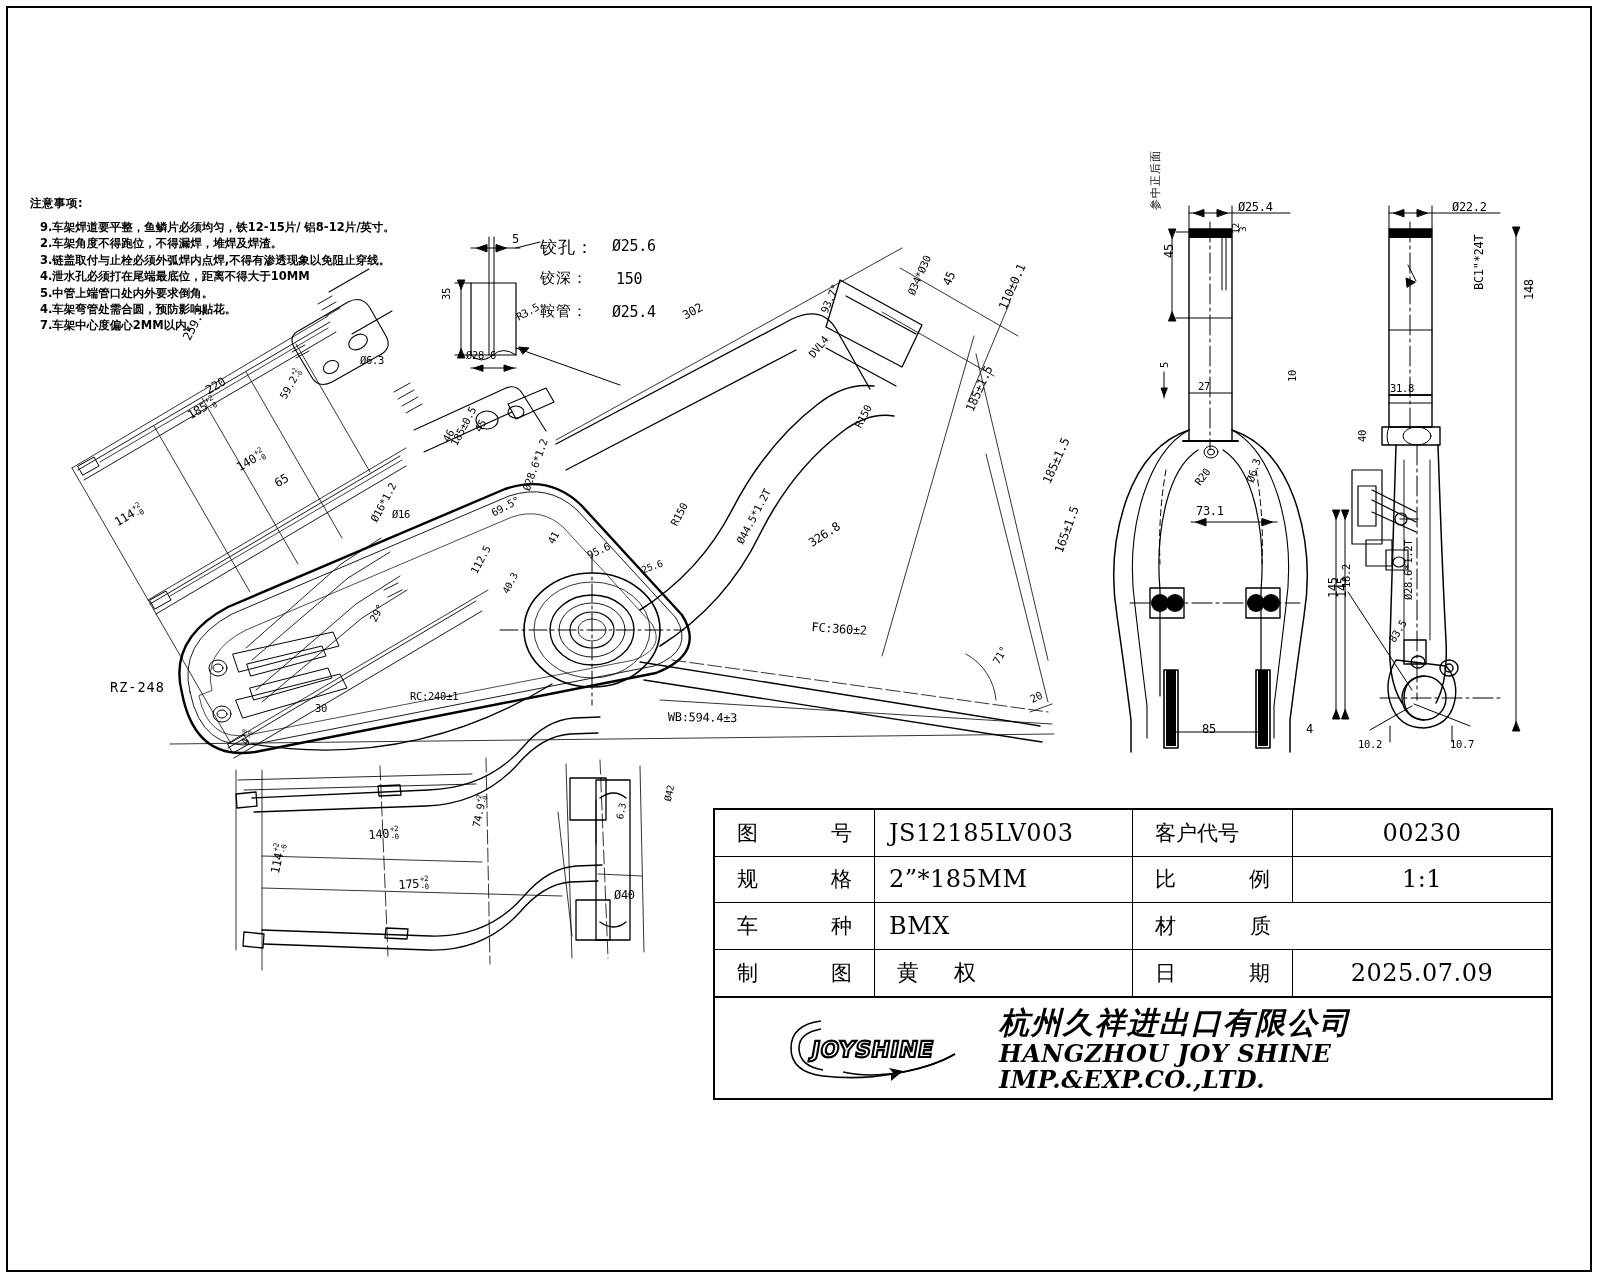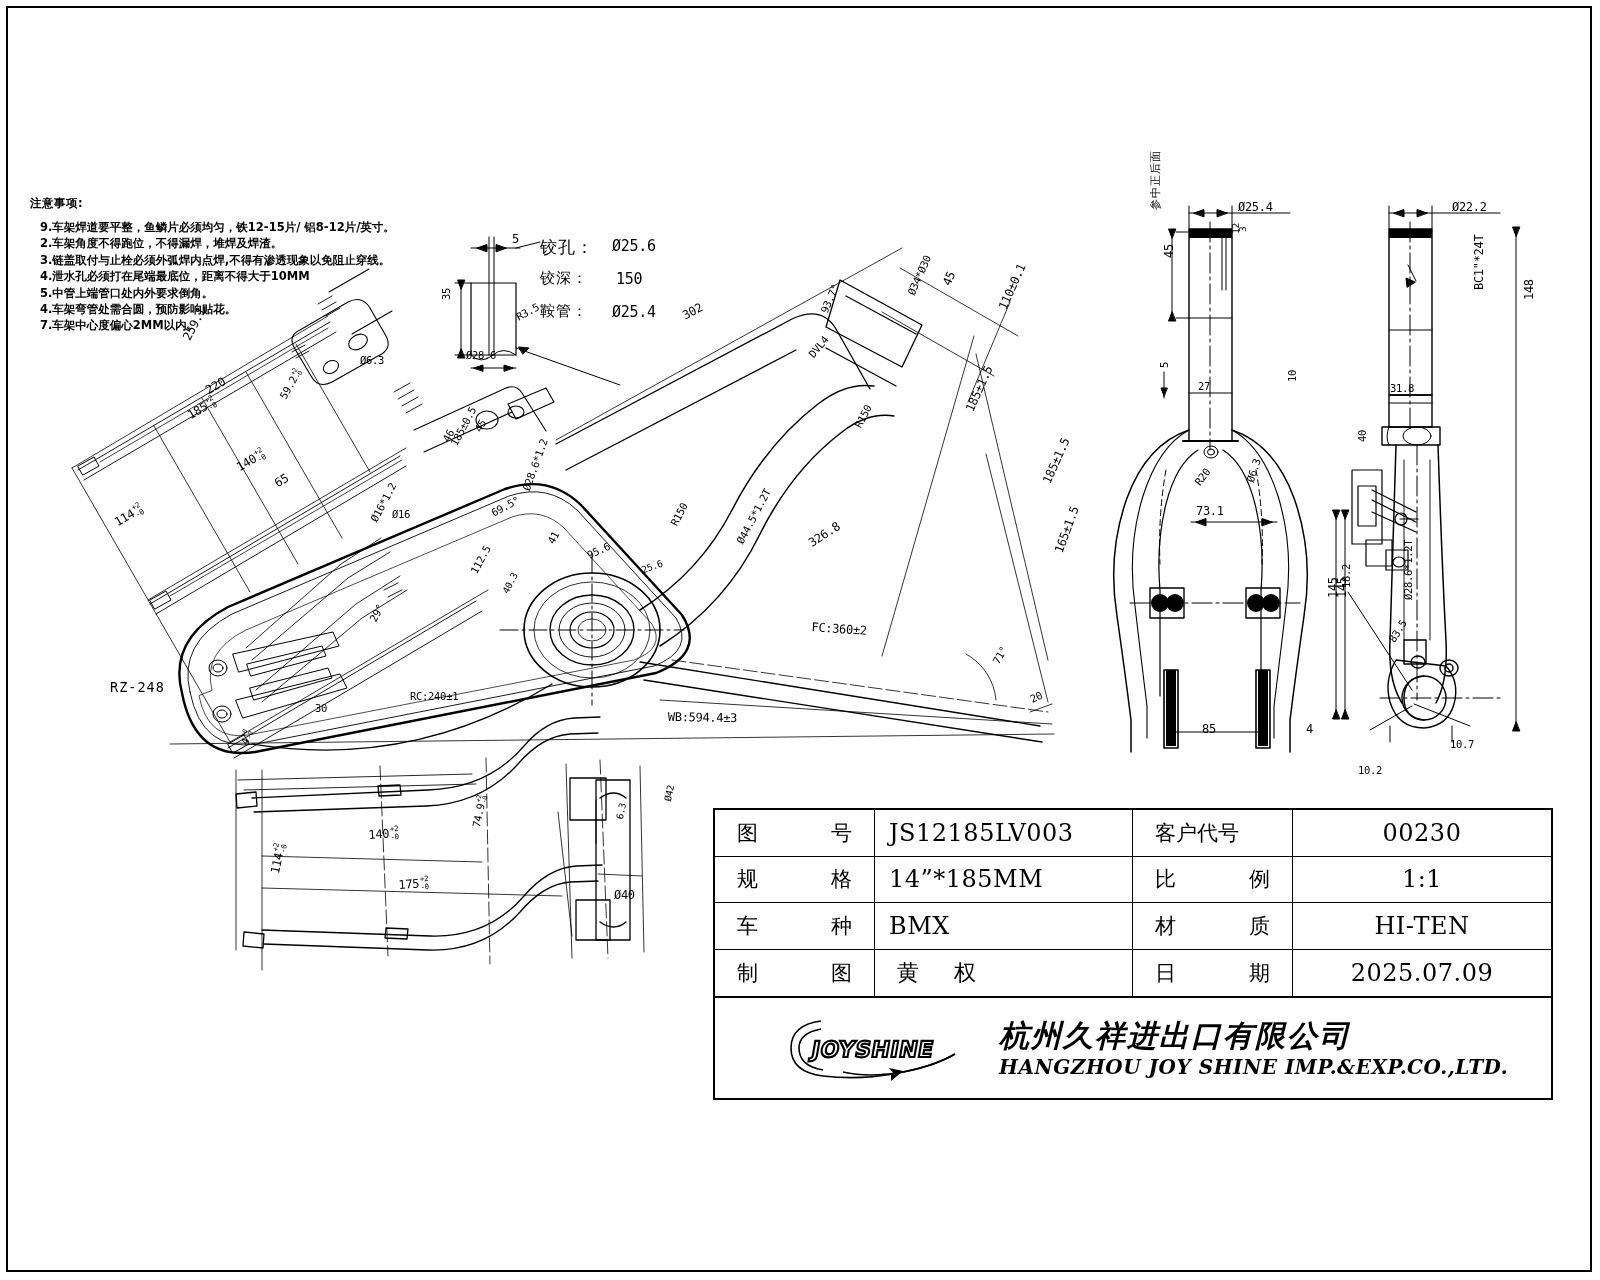--- a/index.html
+++ b/index.html
@@ -52,21 +52,21 @@
   .tb-val2{flex:1;font-family:"DejaVu Serif","Liberation Serif",serif;font-size:24px;
            justify-content:center;letter-spacing:.5px;}
   .tb-val.cnname{font-family:"DejaVu Sans",sans-serif;font-size:22px;letter-spacing:14px;padding-left:22px;}
 
   #tb-foot{position:absolute;left:0;top:186px;width:100%;height:104px;
            border-top:2px solid #000;box-sizing:border-box;display:flex;align-items:center;}
   #logo{width:190px;height:80px;margin-left:70px;position:relative;flex:none;}
   #company{margin-left:24px;}
   #company .cn-name{font-family:"DejaVu Sans",sans-serif;font-size:30px;font-weight:bold;
                     font-style:italic;letter-spacing:2px;line-height:36px;}
-  #company .en-name{font-family:"DejaVu Serif","Liberation Serif",serif;font-size:20px;
+  #company .en-name{font-family:"DejaVu Serif","Liberation Serif",serif;font-size:24px;
                     font-style:italic;font-weight:bold;letter-spacing:.5px;line-height:26px;}
 </style>
 </head>
 <body>
 
 <div id="sheet">
   <div class="border-outer"></div>
 
   <svg class="layer" viewBox="0 0 1600 1280" xmlns="http://www.w3.org/2000/svg">
     <g fill="none" stroke="#000" stroke-width="1" stroke-linecap="round" stroke-linejoin="round">
@@ -523,60 +523,59 @@
 
   <div class="dim" style="left:1452px;top:200px;">Ø22.2</div>
   <div class="dim" style="left:1472px;top:290px;transform:rotate(-90deg);transform-origin:left top;">BC1"*24T</div>
   <div class="dim" style="left:1522px;top:300px;transform:rotate(-90deg);transform-origin:left top;">148</div>
   <div class="dim s" style="left:1390px;top:382px;">31.8</div>
   <div class="dim s" style="left:1356px;top:442px;transform:rotate(-90deg);transform-origin:left top;">40</div>
   <div class="dim s" style="left:1402px;top:600px;transform:rotate(-90deg);transform-origin:left top;">Ø28.6*1.2T</div>
   <div class="dim s" style="left:1340px;top:588px;transform:rotate(-90deg);transform-origin:left top;">18.2</div>
   <div class="dim" style="left:1326px;top:598px;transform:rotate(-90deg);transform-origin:left top;">145</div>
   <div class="dim s" style="left:1386px;top:638px;transform:rotate(-58deg);transform-origin:left top;">83.5</div>
-  <div class="dim s" style="left:1358px;top:764px;">10.2</div>
+  <div class="dim s" style="left:1358px;top:738px;">10.2</div>
   <div class="dim s" style="left:1450px;top:738px;">10.7</div>
 
   <div id="titleblock">
     <div id="tb-grid">
 
       <div class="tb-row">
         <div class="tb-cell tb-lab">
           <span>图</span>
           <span>号</span>
         </div>
         <div class="tb-cell tb-val">JS12185LV003</div>
         <div class="tb-cell tb-lab2">客户代号</div>
         <div class="tb-cell tb-val2">00230</div>
       </div>
 
       <div class="tb-row">
         <div class="tb-cell tb-lab">
           <span>规</span>
           <span>格</span>
         </div>
-        <div class="tb-cell tb-val">14”*185MM</div>
+        <div class="tb-cell tb-val">2”*185MM</div>
         <div class="tb-cell tb-lab2">
           <span>比</span>
           <span>例</span>
         </div>
         <div class="tb-cell tb-val2">1:1</div>
       </div>
 
       <div class="tb-row">
         <div class="tb-cell tb-lab">
           <span>车</span>
           <span>种</span>
         </div>
         <div class="tb-cell tb-val">BMX</div>
         <div class="tb-cell tb-lab2">
           <span>材</span>
           <span>质</span>
         </div>
-        <div class="tb-cell tb-val2">HI-TEN</div>
       </div>
 
       <div class="tb-row">
         <div class="tb-cell tb-lab">
           <span>制</span>
           <span>图</span>
         </div>
         <div class="tb-cell tb-val cnname">黄 权</div>
         <div class="tb-cell tb-lab2">
           <span>日</span>

